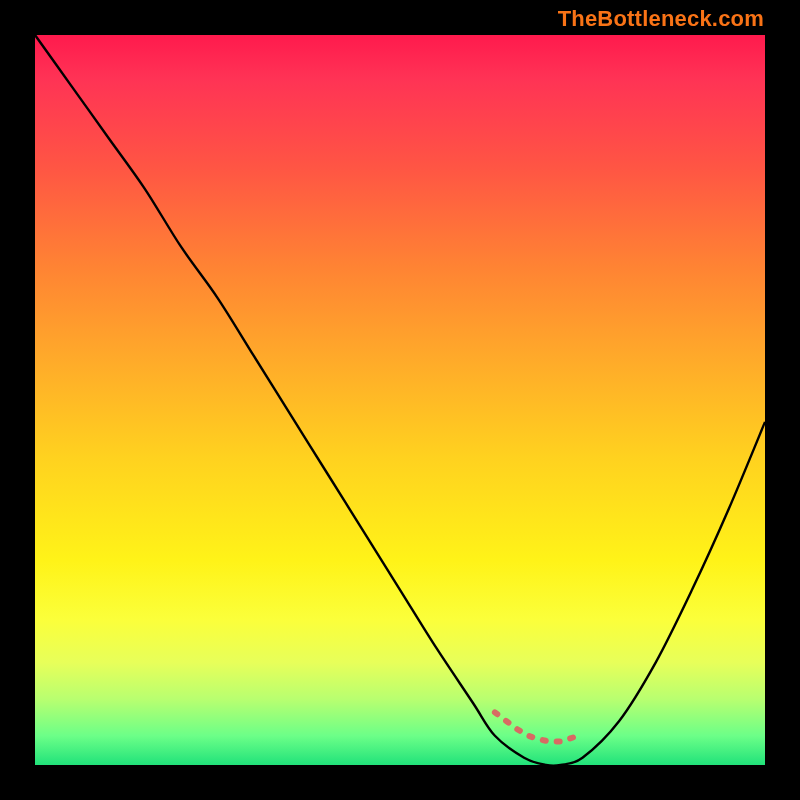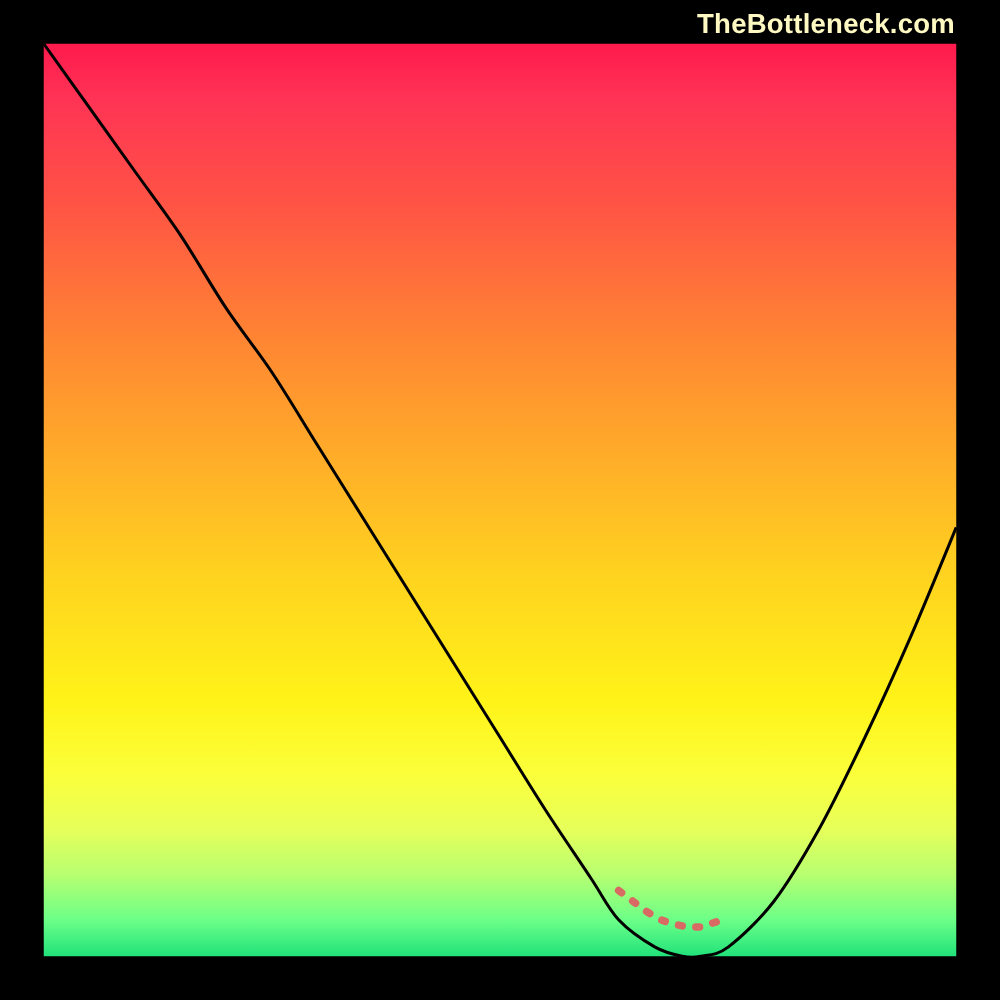--- a/index.html
+++ b/index.html
@@ -36,21 +36,21 @@
       #6cff88 96%,
       #21e27a 100%);
   }
   .attribution {
     position: absolute;
     top: 6px;
     right: 36px;
     font-family: Arial, Helvetica, sans-serif;
     font-size: 22px;
     font-weight: 600;
-    color: #fef9c3;
+    color: #f97316;
     letter-spacing: 0.2px;
   }
   svg.curve {
     position: absolute;
     left: 0;
     top: 0;
     width: 730px;
     height: 730px;
     overflow: visible;
   }

